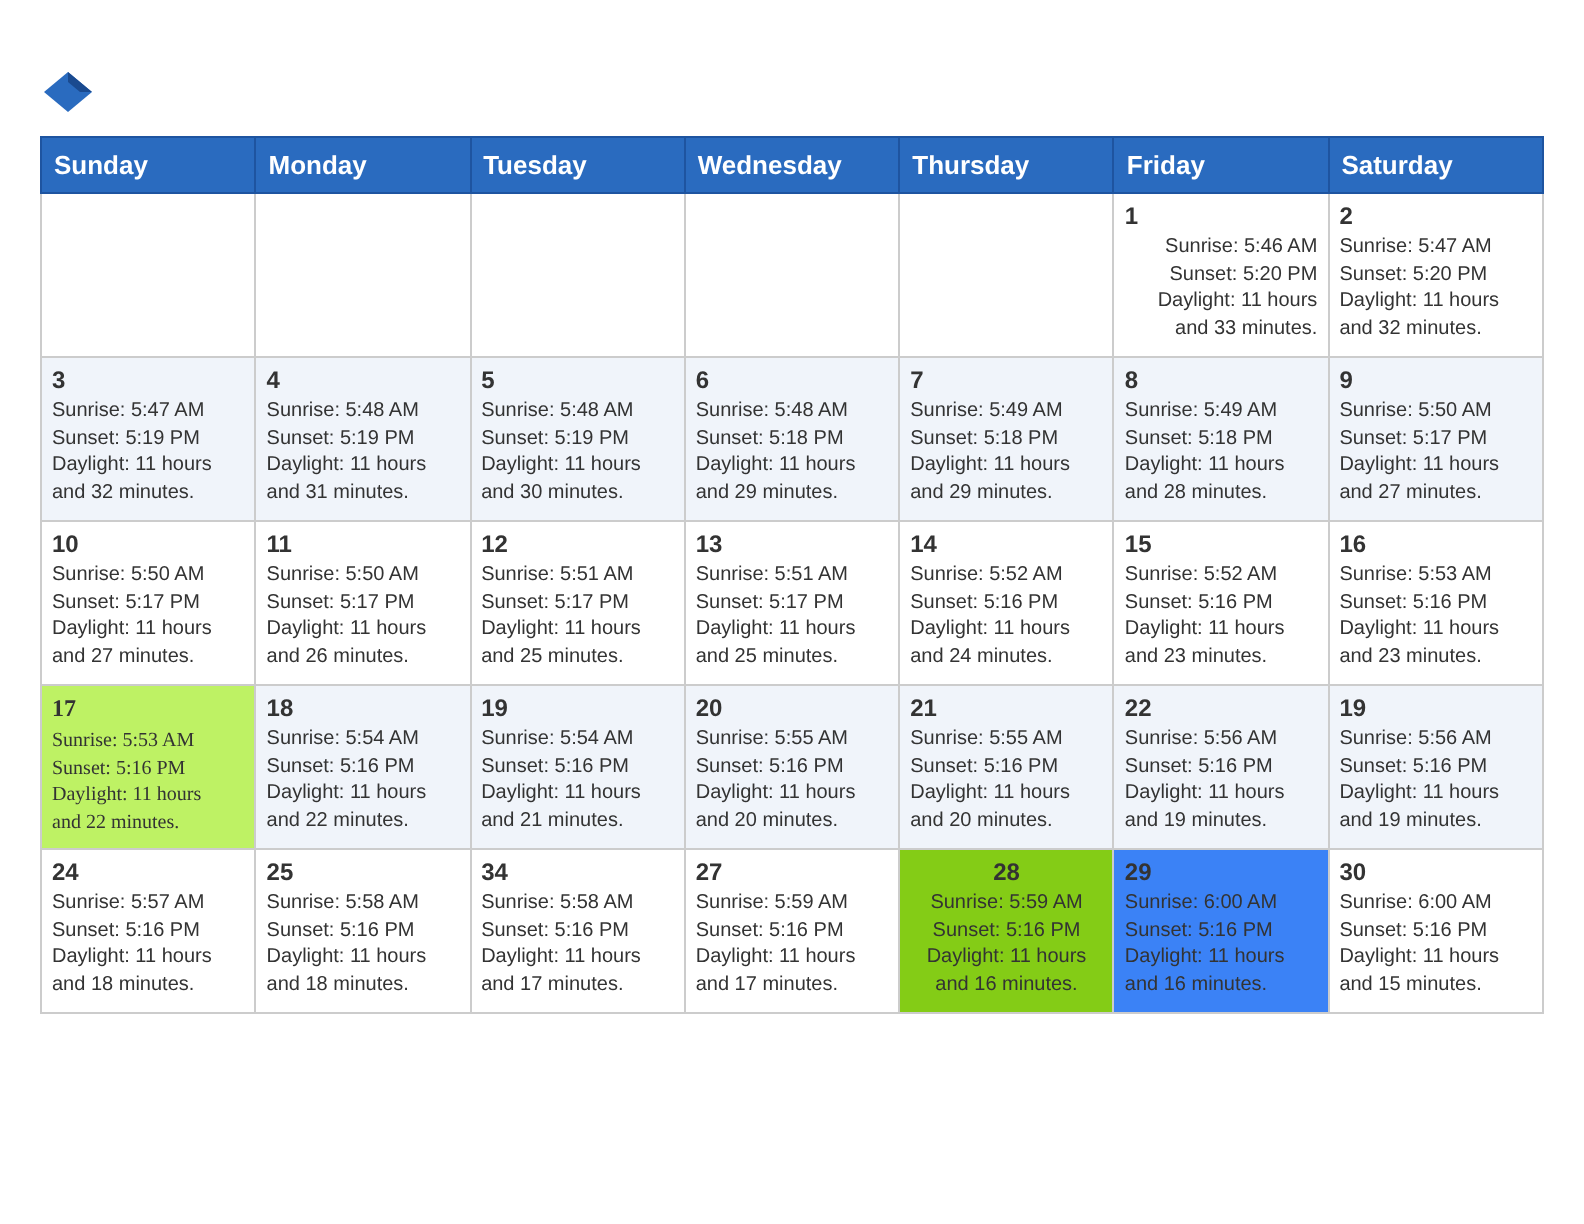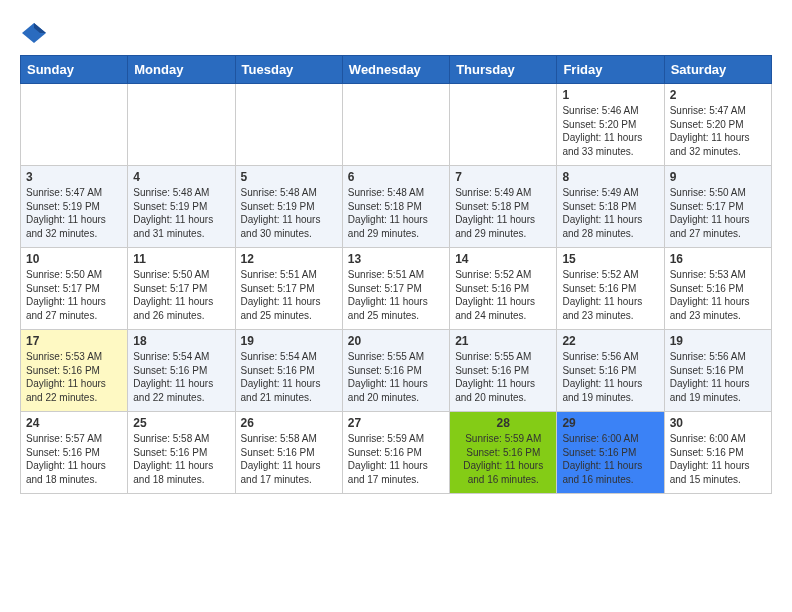--- a/index.html
+++ b/index.html
@@ -6,21 +6,21 @@
     body {
       font-family: Arial, sans-serif;
       background: #fff;
       width: 792px;
       min-height: 612px;
       padding: 0;
     }
     .page {
       width: 792px;
       background: #fff;
-      padding: 19px 20px 10px 20px;
+      padding: 32px 20px 10px 20px;
     }
     .header {
       display: flex;
       justify-content: space-between;
       align-items: flex-start;
       margin-bottom: 8px;
     }
     .logo {
       display: flex;
       align-items: center;
@@ -133,21 +133,21 @@
     </thead>
     <tbody id="calendar-body">
     <tr>
           <td class="empty-cell" style="background: rgb(255, 255, 255);"></td>
           <td class="empty-cell" style="background: rgb(255, 255, 255);"></td>
           <td class="empty-cell" style="background: rgb(255, 255, 255);"></td>
           <td class="empty-cell" style="background: rgb(255, 255, 255);"></td>
           <td class="empty-cell" style="background: rgb(255, 255, 255);"></td>
           <td style="background: rgb(255, 255, 255);">
             <span class="day-num">1</span>
-            <div class="day-info" style="white-space: pre-line;">Sunrise: 5:46 AM
+            <div class="day-info" style="white-space: pre-line; text-align: right;">Sunrise: 5:46 AM
 Sunset: 5:20 PM
 Daylight: 11 hours
 and 33 minutes.</div>
           </td>
           <td style="background: rgb(255, 255, 255);">
             <span class="day-num">2</span>
             <div class="day-info" style="white-space: pre-line;">Sunrise: 5:47 AM
 Sunset: 5:20 PM
 Daylight: 11 hours
 and 32 minutes.</div>
@@ -249,21 +249,21 @@
           </td>
           <td style="background: rgb(255, 255, 255);">
             <span class="day-num">16</span>
             <div class="day-info" style="white-space: pre-line;">Sunrise: 5:53 AM
 Sunset: 5:16 PM
 Daylight: 11 hours
 and 23 minutes.</div>
           </td>
         </tr>
         <tr>
-          <td style="background: #fef9c3;">
+          <td style="background: #bef264; font-family: Liberation Serif, serif;">
             <span class="day-num">17</span>
             <div class="day-info" style="white-space: pre-line;">Sunrise: 5:53 AM
 Sunset: 5:16 PM
 Daylight: 11 hours
 and 22 minutes.</div>
           </td>
           <td style="background: rgb(240, 244, 250);">
             <span class="day-num">18</span>
             <div class="day-info" style="white-space: pre-line;">Sunrise: 5:54 AM
 Sunset: 5:16 PM
@@ -315,21 +315,21 @@
 and 18 minutes.</div>
           </td>
           <td style="background: rgb(255, 255, 255);">
             <span class="day-num">25</span>
             <div class="day-info" style="white-space: pre-line;">Sunrise: 5:58 AM
 Sunset: 5:16 PM
 Daylight: 11 hours
 and 18 minutes.</div>
           </td>
           <td style="background: rgb(255, 255, 255);">
-            <span class="day-num">26</span>
+            <span class="day-num">34</span>
             <div class="day-info" style="white-space: pre-line;">Sunrise: 5:58 AM
 Sunset: 5:16 PM
 Daylight: 11 hours
 and 17 minutes.</div>
           </td>
           <td style="background: rgb(255, 255, 255); margin-left: 32px;">
             <span class="day-num">27</span>
             <div class="day-info" style="white-space: pre-line;">Sunrise: 5:59 AM
 Sunset: 5:16 PM
 Daylight: 11 hours

